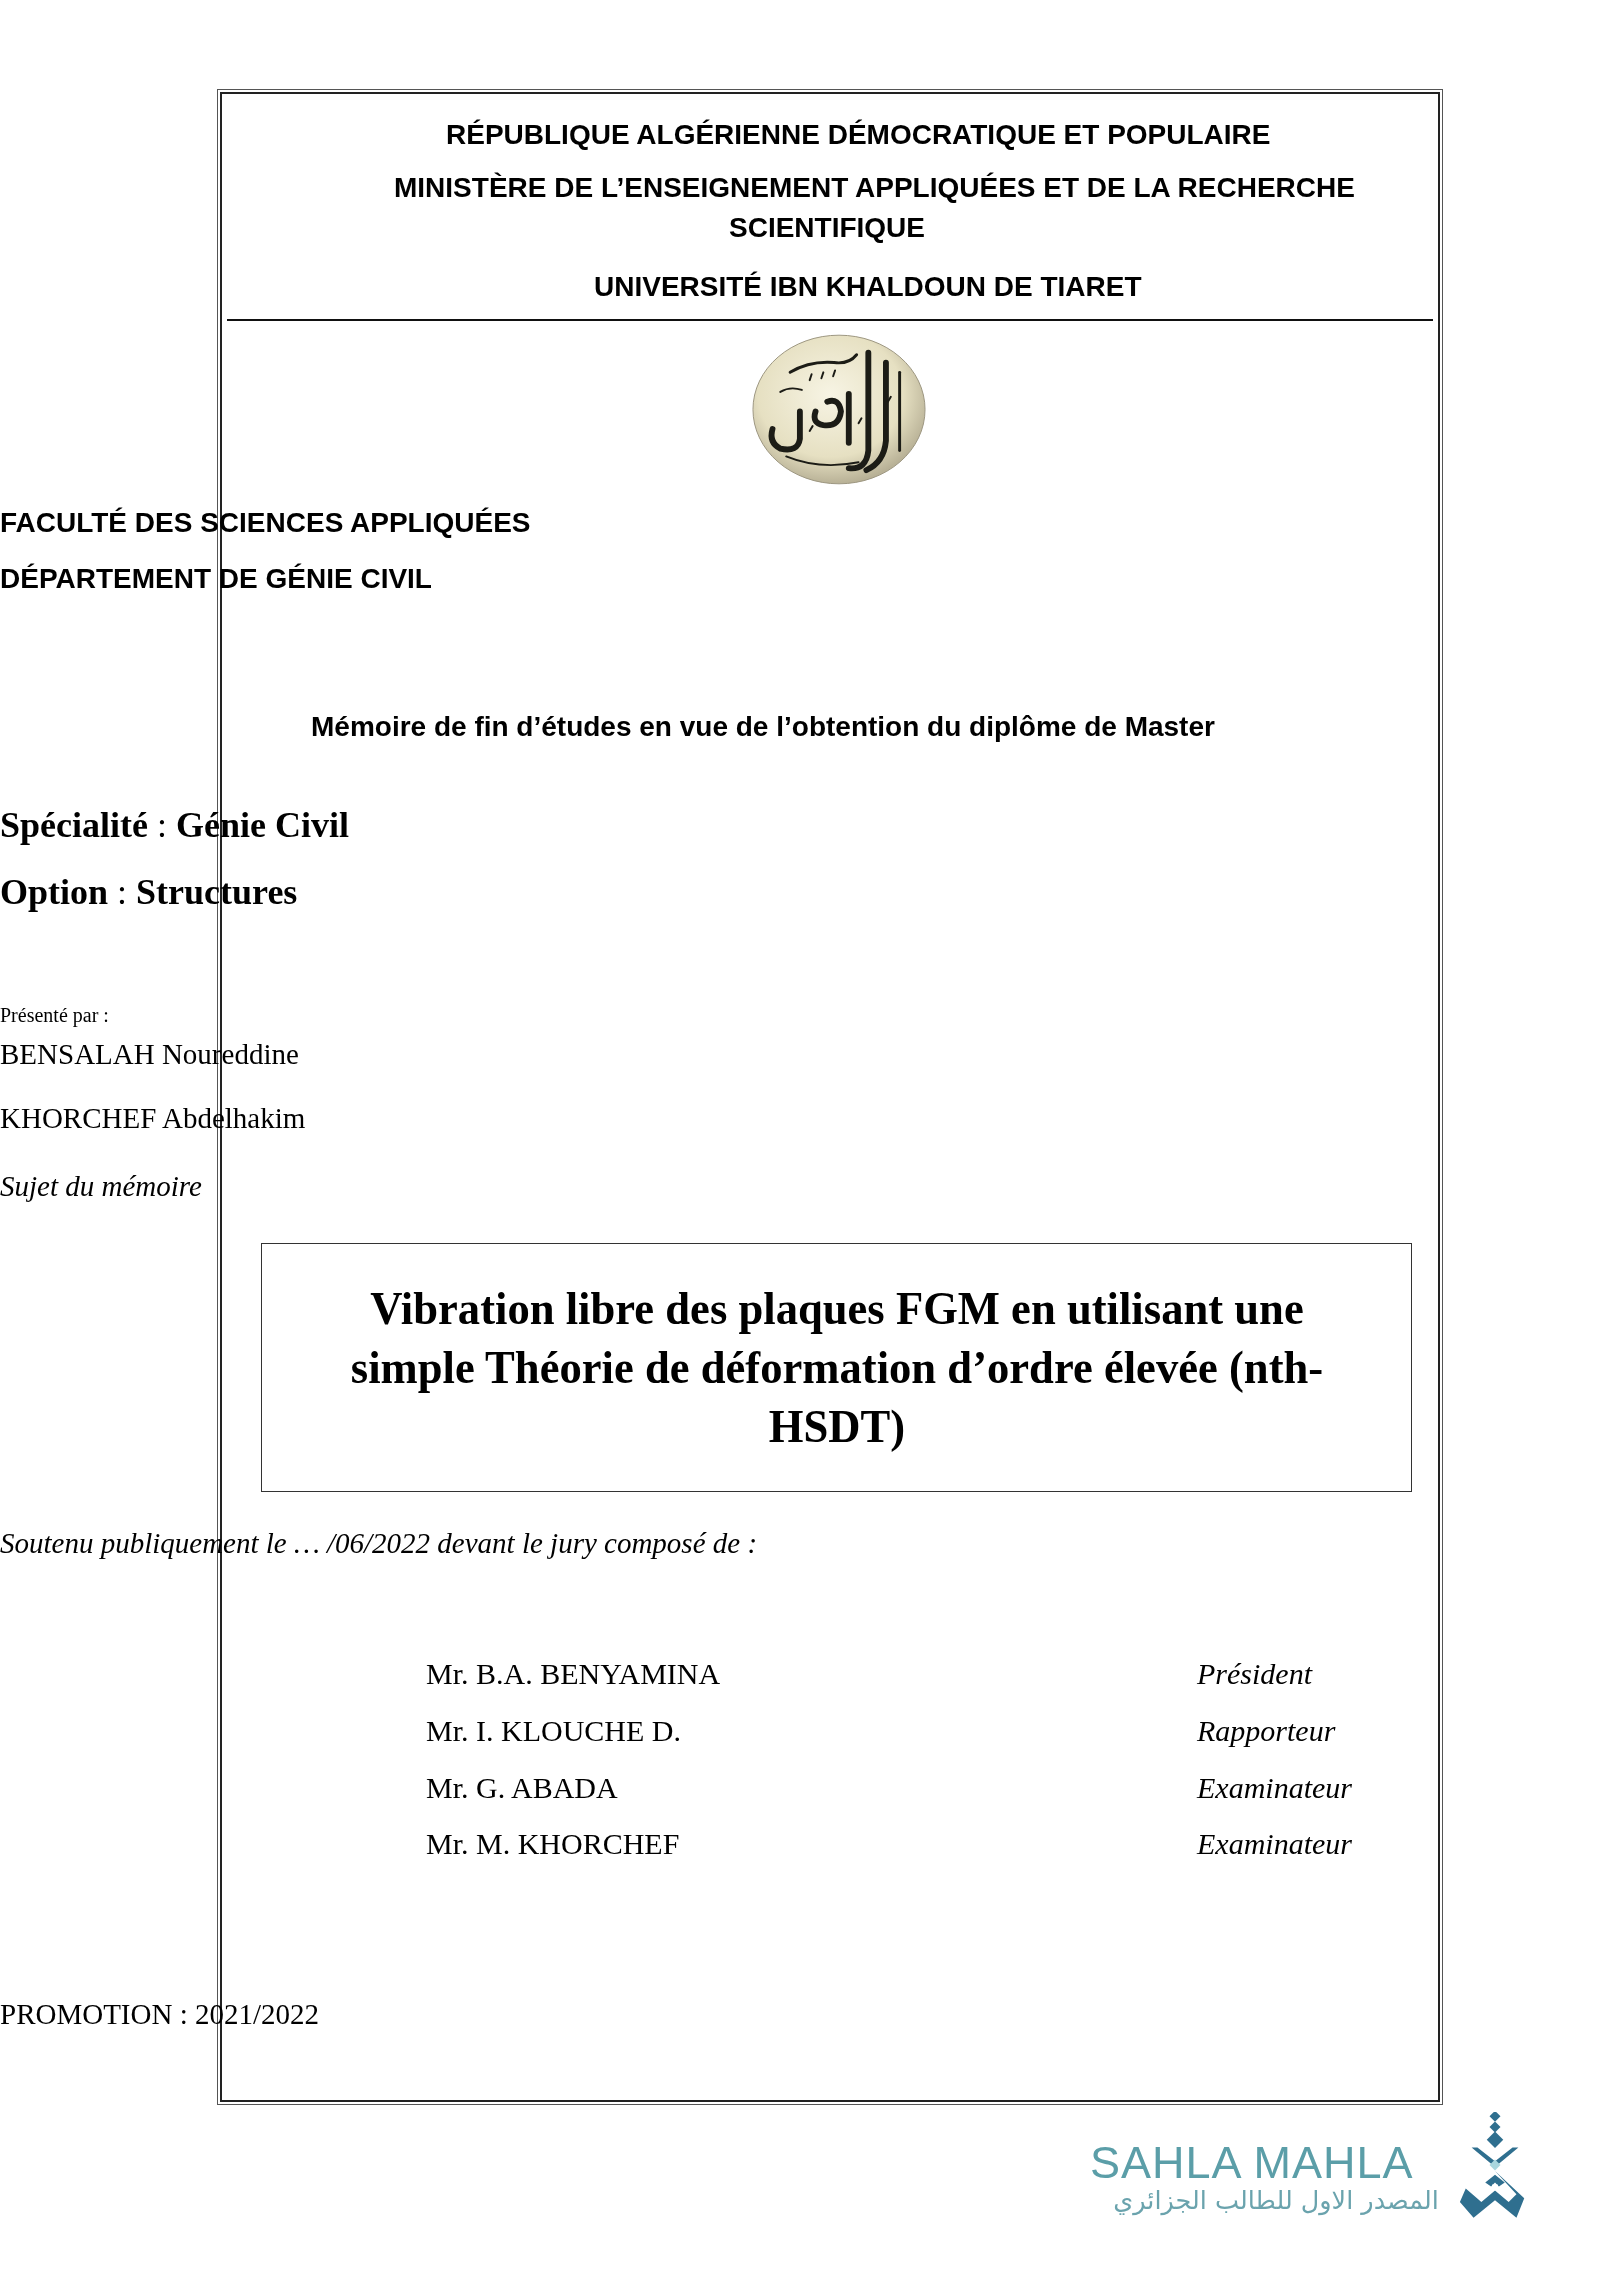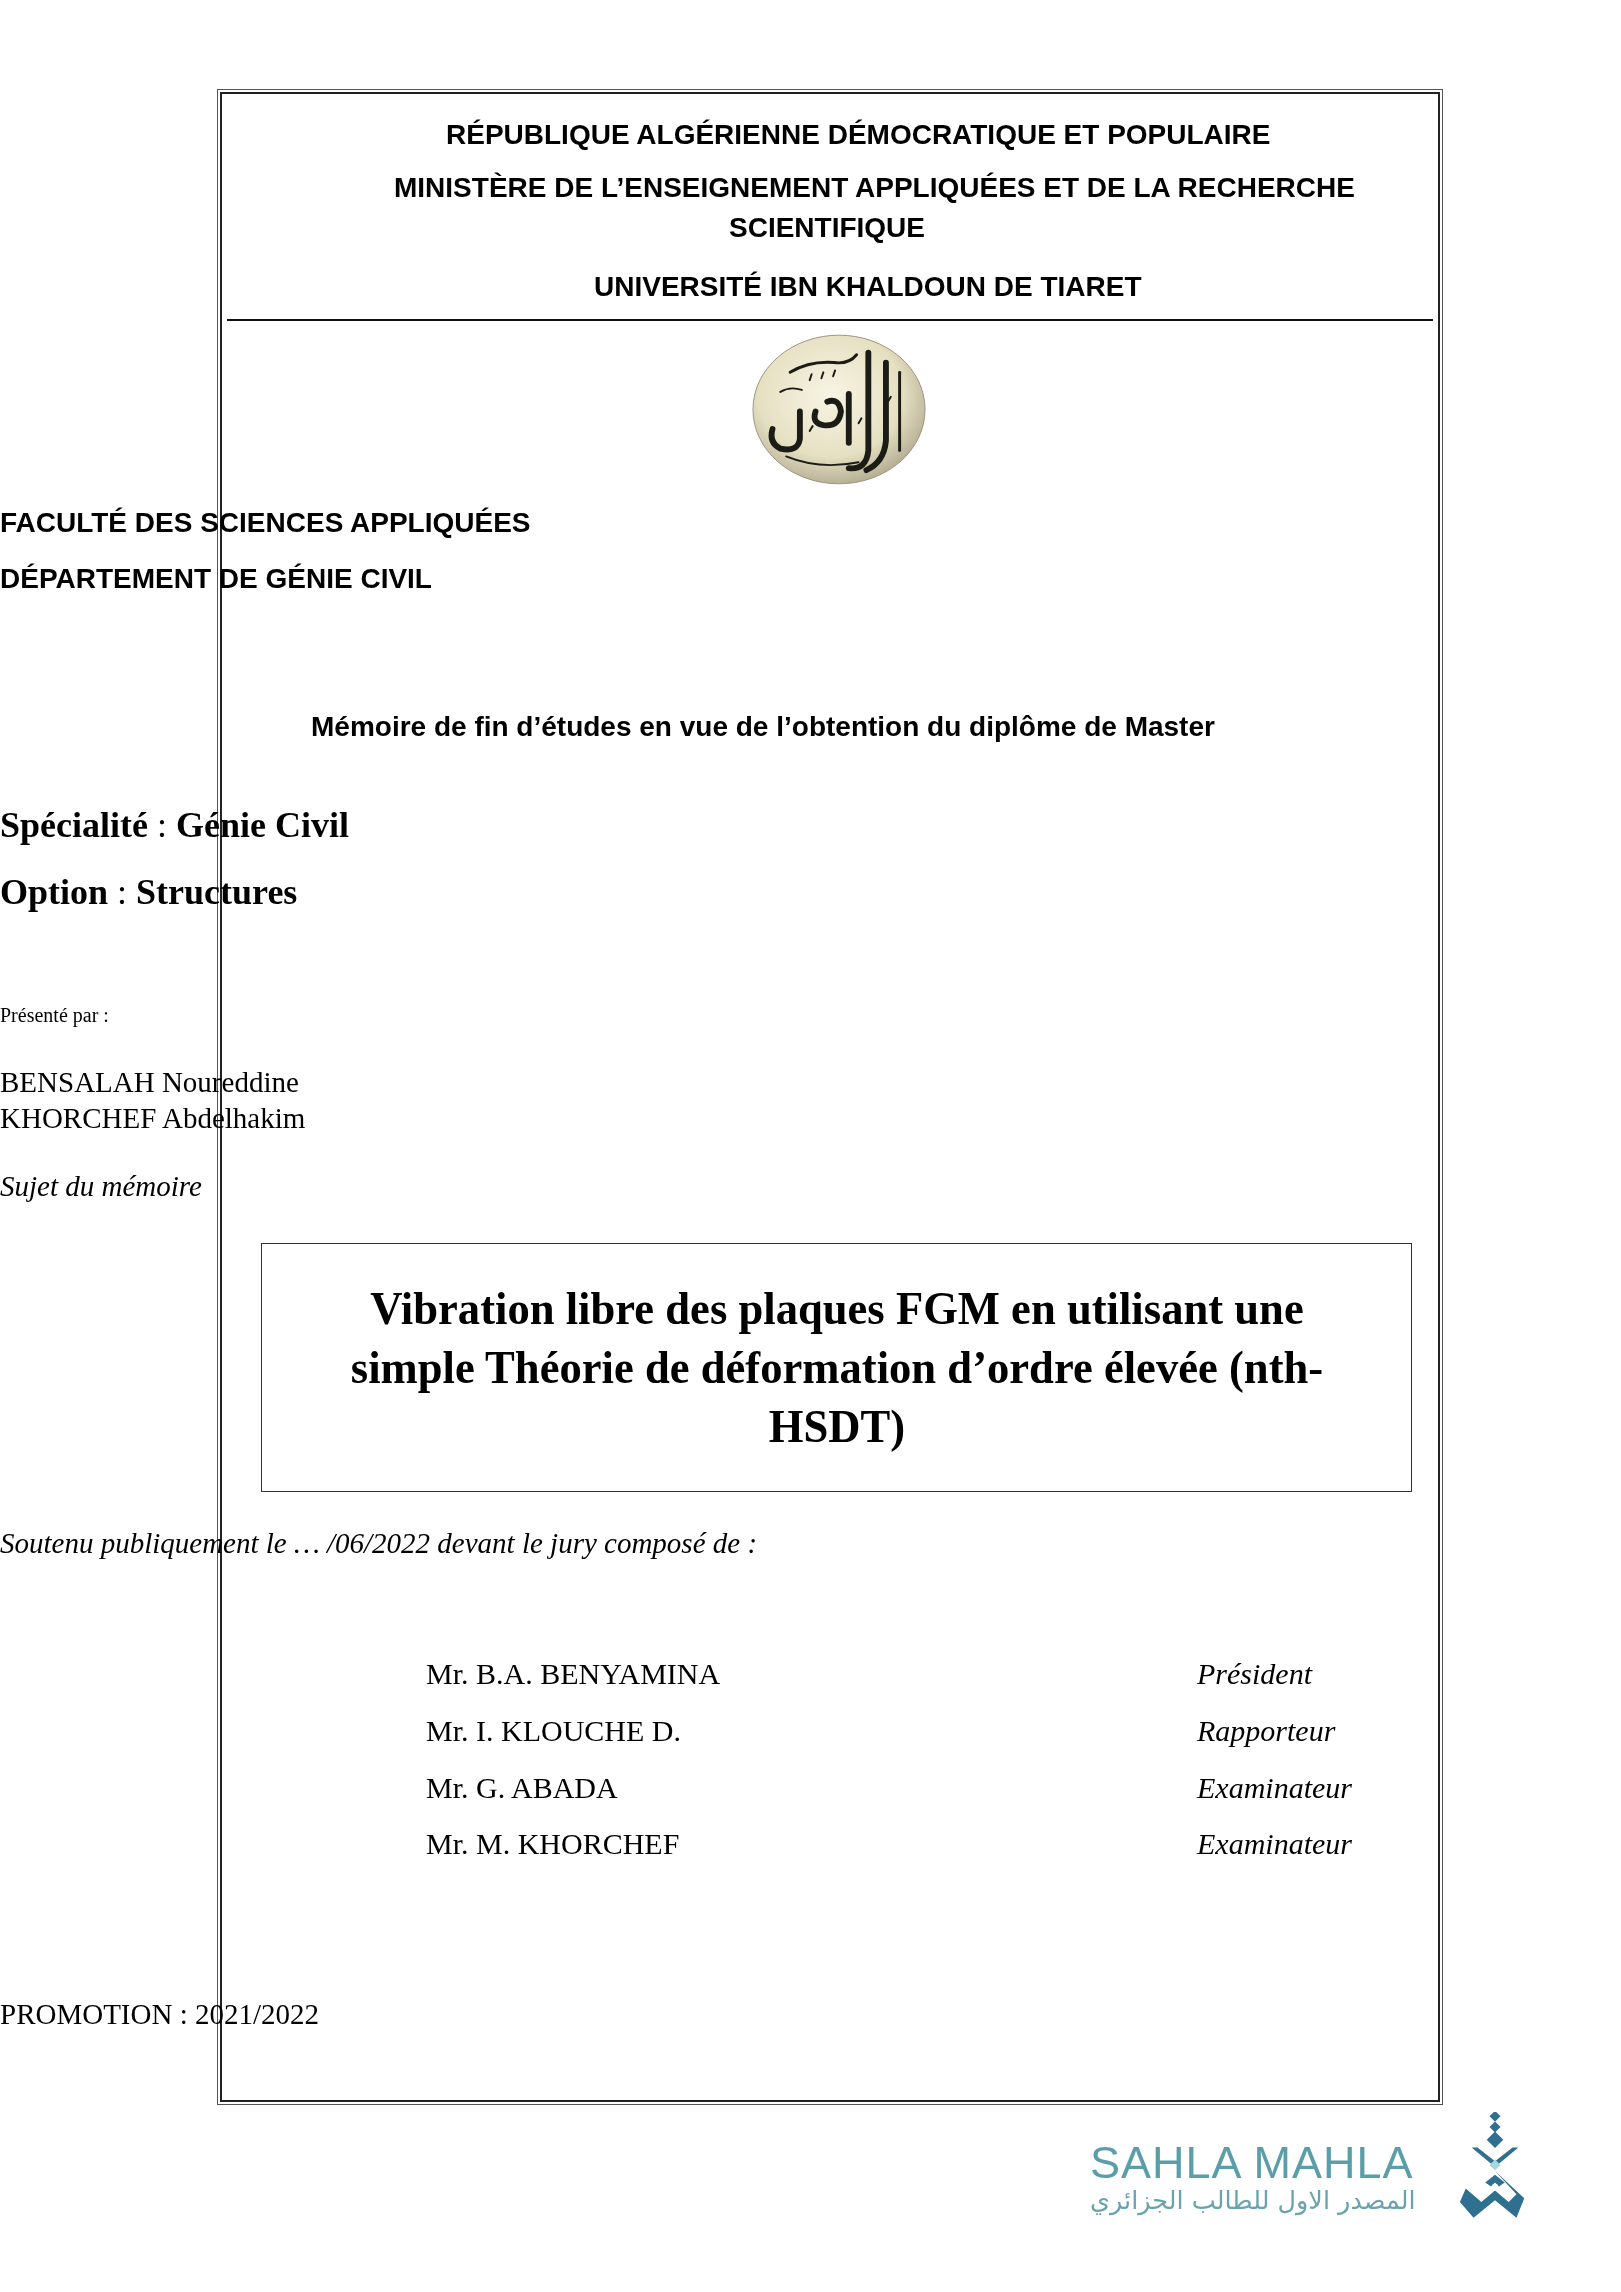--- a/index.html
+++ b/index.html
@@ -31,21 +31,21 @@
       transform: scaleX(0.97);
     }
     .jury-name { left: 426px; font-size: 30px; }
     .jury-role { left: 1197px; font-size: 30px; font-style: italic; }
     .wm-text {
       position: absolute; left: 1090px; top: 2140px;
       font-family: "Liberation Sans", "DejaVu Sans", sans-serif; font-size: 45px;
       color: #5b9ea8; letter-spacing: 1px; white-space: nowrap; line-height: 1;
     }
     .wm-arabic {
-      position: absolute; left: 1090px; top: 2188px; width: 372px; text-align: left;
+      position: absolute; left: 1090px; top: 2188px; width: 372px; text-align: center;
       font-family: "DejaVu Sans", sans-serif; font-size: 25.5px; color: #6aa3ad;
       white-space: nowrap; line-height: 1; direction: rtl;
     }
     .wm-logo { position: absolute; left: 1456px; top: 2112px; width: 78px; height: 110px; }
   </style>
 </head>
 <body>
 
 <div class="frame-outer"></div>
 <div class="frame-inner"></div>
@@ -89,21 +89,21 @@
 <div class="abs sans-b" style="left:311px; top:713px; font-size:28px;">Mémoire de fin d’études en vue de l’obtention du diplôme de Master</div>
 
 <div class="abs serif center" style="top:807px; font-size:36px;">
   <b>Spécialité</b><span style="white-space:pre;"> : </span><b>Génie Civil</b>
 </div>
 <div class="abs serif center" style="top:874px; font-size:36px;">
   <b>Option</b><span style="white-space:pre;"> : </span><b>Structures</b>
 </div>
 
 <div class="abs serif center" style="top:1005px; font-size:20px;">Présenté par :</div>
-<div class="abs serif center" style="top:1068px; font-size:29px;">BENSALAH Noureddine</div>
+<div class="abs serif center" style="top:1040px; font-size:29px;">BENSALAH Noureddine</div>
 <div class="abs serif center" style="top:1104px; font-size:29px;">KHORCHEF Abdelhakim</div>
 <div class="abs serif center" style="top:1172px; font-size:29px; font-style:italic;">Sujet du mémoire</div>
 
 <div class="title-box">
   <div class="title-text">
     <div>Vibration libre des plaques FGM en utilisant une</div>
     <div>simple Théorie de déformation d’ordre élevée (nth-</div>
     <div>HSDT)</div>
   </div>
 </div>

